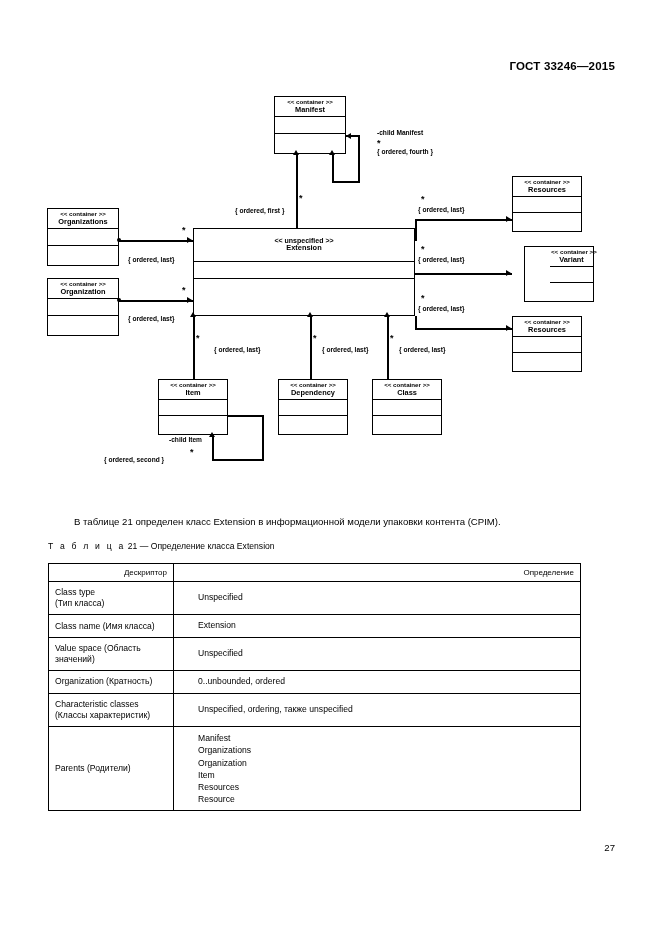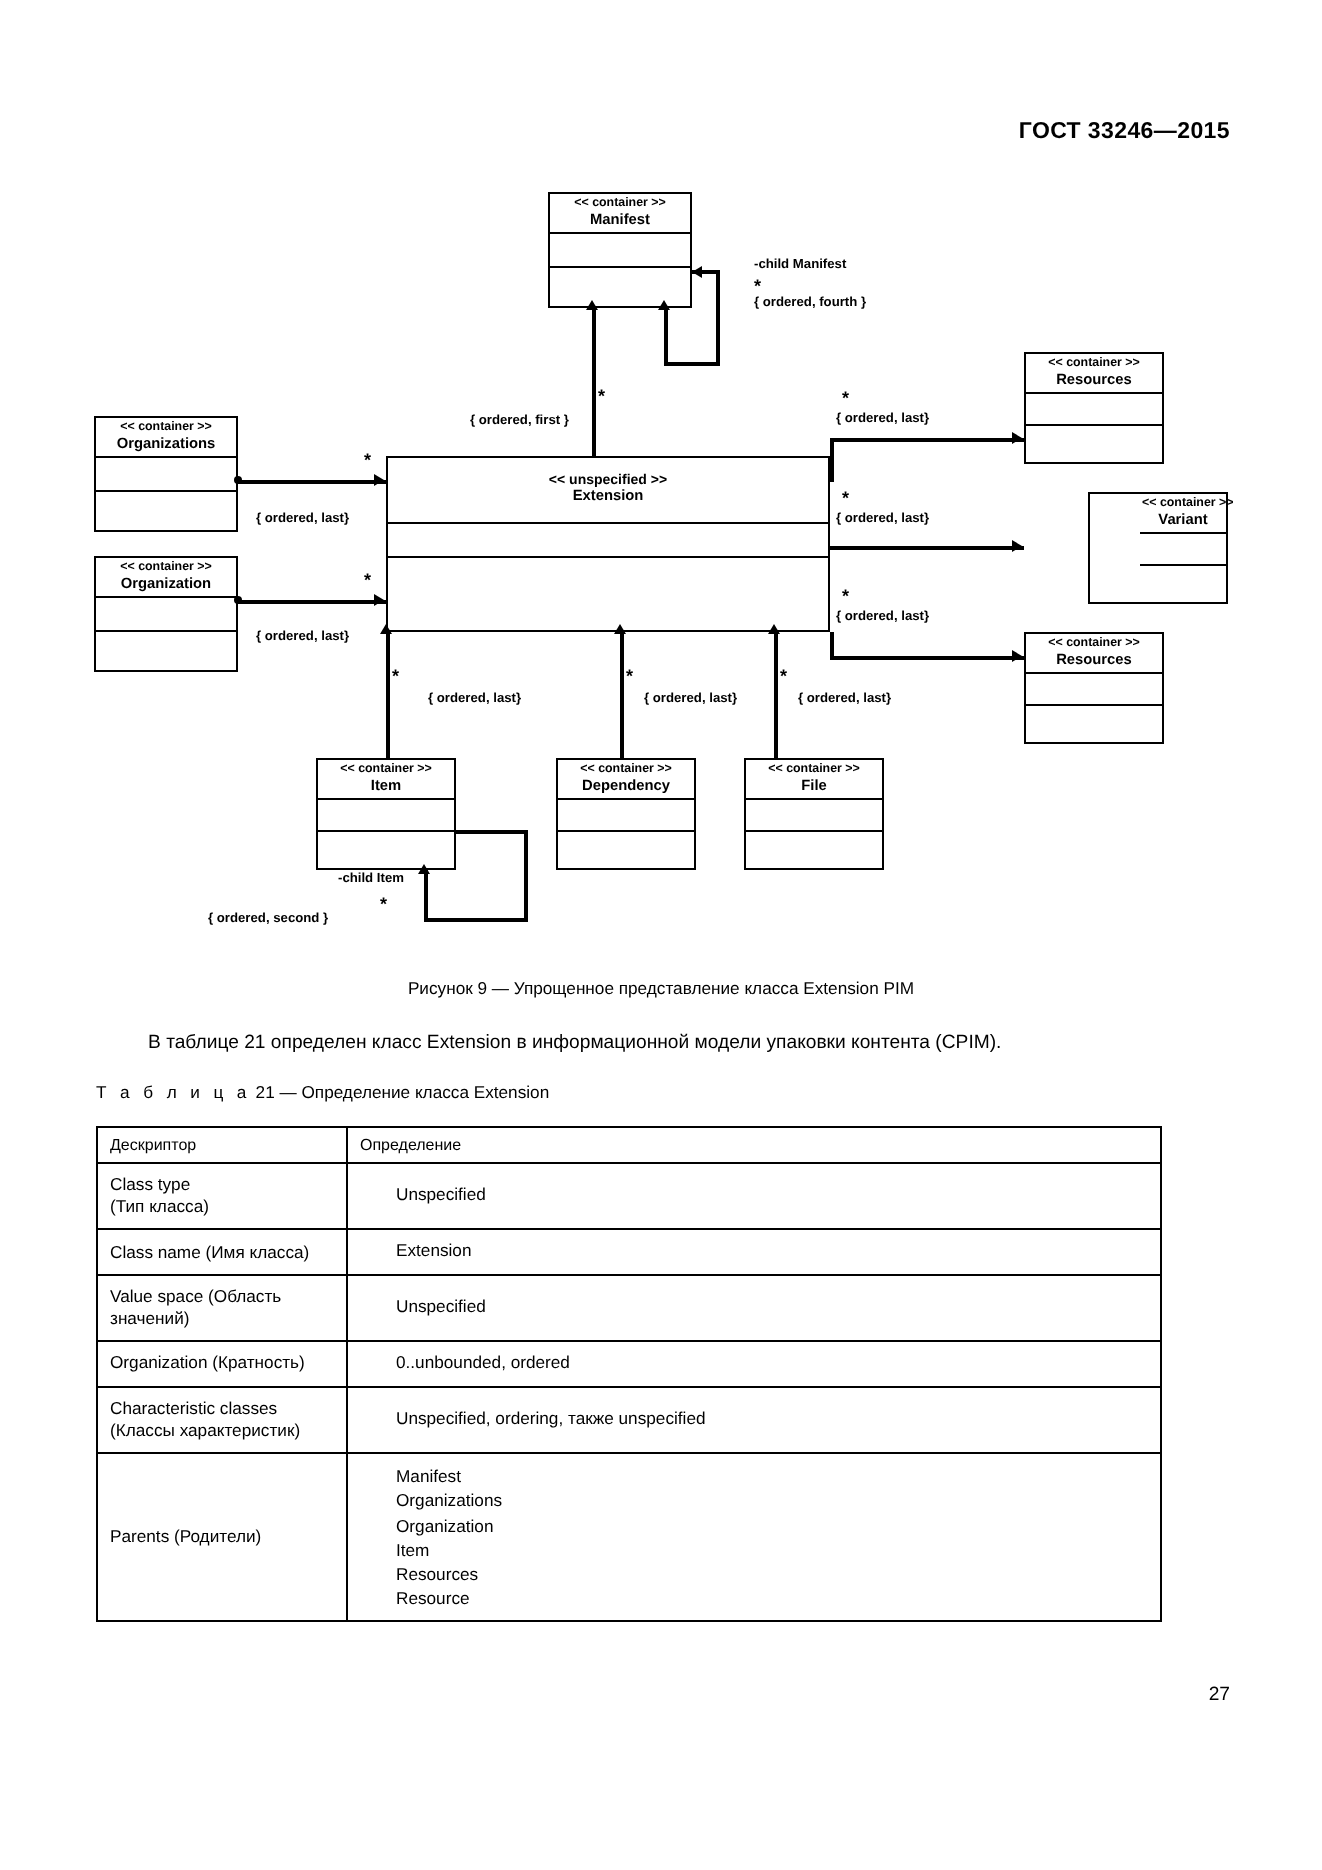--- a/index.html
+++ b/index.html
@@ -78,21 +78,21 @@
     border-collapse:collapse;
     font-size:8.6px;
   }
   table.defs td,table.defs th{
     border:1.3px solid #000;
     vertical-align:middle;
     padding:5px 6px;
     font-weight:normal;
   }
   table.defs thead th{
-    text-align:left;
+    text-align:right;
     padding:4px 6px;
     font-size:8px;
   }
   table.defs td.k{width:112px;line-height:1.3;}
   table.defs td.v{padding-left:24px;line-height:1.35;}
   table.defs td.v.ml{line-height:1.42;}
 
   
   .pageno{
     position:absolute;top:842px;right:46px;
@@ -174,21 +174,21 @@
 
     <div class="ubox" style="left:512px;top:88px;width:70px;height:56px;">
       <div class="hdr">
         <span class="stereo">&lt;&lt; container &gt;&gt;</span>
         <span class="cname">Resources</span>
       </div>
       <div class="cmp" style="height:15px;"></div>
       <div class="cmp last" style="height:17px;"></div>
     </div>
 
-    <div class="ubox" style="left:544px;top:158px;width:70px;height:56px;padding-left:25px;">
+    <div class="ubox" style="left:524px;top:158px;width:70px;height:56px;padding-left:25px;">
       <div class="hdr">
         <span class="stereo">&lt;&lt; container &gt;&gt;</span>
         <span class="cname">Variant</span>
       </div>
       <div class="cmp" style="height:15px;"></div>
       <div class="cmp last" style="height:17px;"></div>
     </div>
 
     <div class="ubox" style="left:512px;top:228px;width:70px;height:56px;">
       <div class="hdr">
@@ -230,21 +230,21 @@
         <span class="stereo">&lt;&lt; container &gt;&gt;</span>
         <span class="cname">Dependency</span>
       </div>
       <div class="cmp" style="height:15px;"></div>
       <div class="cmp last" style="height:17px;"></div>
     </div>
 
     <div class="ubox" style="left:372px;top:291px;width:70px;height:56px;">
       <div class="hdr">
         <span class="stereo">&lt;&lt; container &gt;&gt;</span>
-        <span class="cname">File</span>
+        <span class="cname">Class</span>
       </div>
       <div class="cmp" style="height:15px;"></div>
       <div class="cmp last" style="height:17px;"></div>
     </div>
 
     <div class="ln vl" style="left:193px;top:228px;height:63px;"></div>
     <div class="arrow arr-u" style="left:189.8px;top:224px;"></div>
     <div class="star" style="left:196px;top:248px;">*</div>
     <div class="lbl" style="left:214px;top:258px;">{ ordered, last}</div>
 
@@ -263,21 +263,20 @@
     <div class="ln hl" style="left:212px;top:371px;width:52px;"></div>
     <div class="ln vl" style="left:212px;top:347px;height:25px;"></div>
     <div class="arrow arr-u" style="left:208.8px;top:344px;"></div>
 
     <div class="lbl" style="left:169px;top:348px;">-child Item</div>
     <div class="star" style="left:190px;top:362px;">*</div>
     <div class="lbl" style="left:104px;top:368px;">{ ordered, second }</div>
 
   </div>
 
-  <div class="fig-caption">Рисунок 9 — Упрощенное представление класса Extension PIM</div>
 
   <div class="para">В таблице 21 определен класс Extension в информационной модели упаковки контента (CPIM).</div>
 
   <div class="tbl-title">
     <span class="sp">Т а б л и ц а</span>
     <span>21 — Определение класса Extension</span>
   </div>
 
   <table class="defs">
     <thead>

